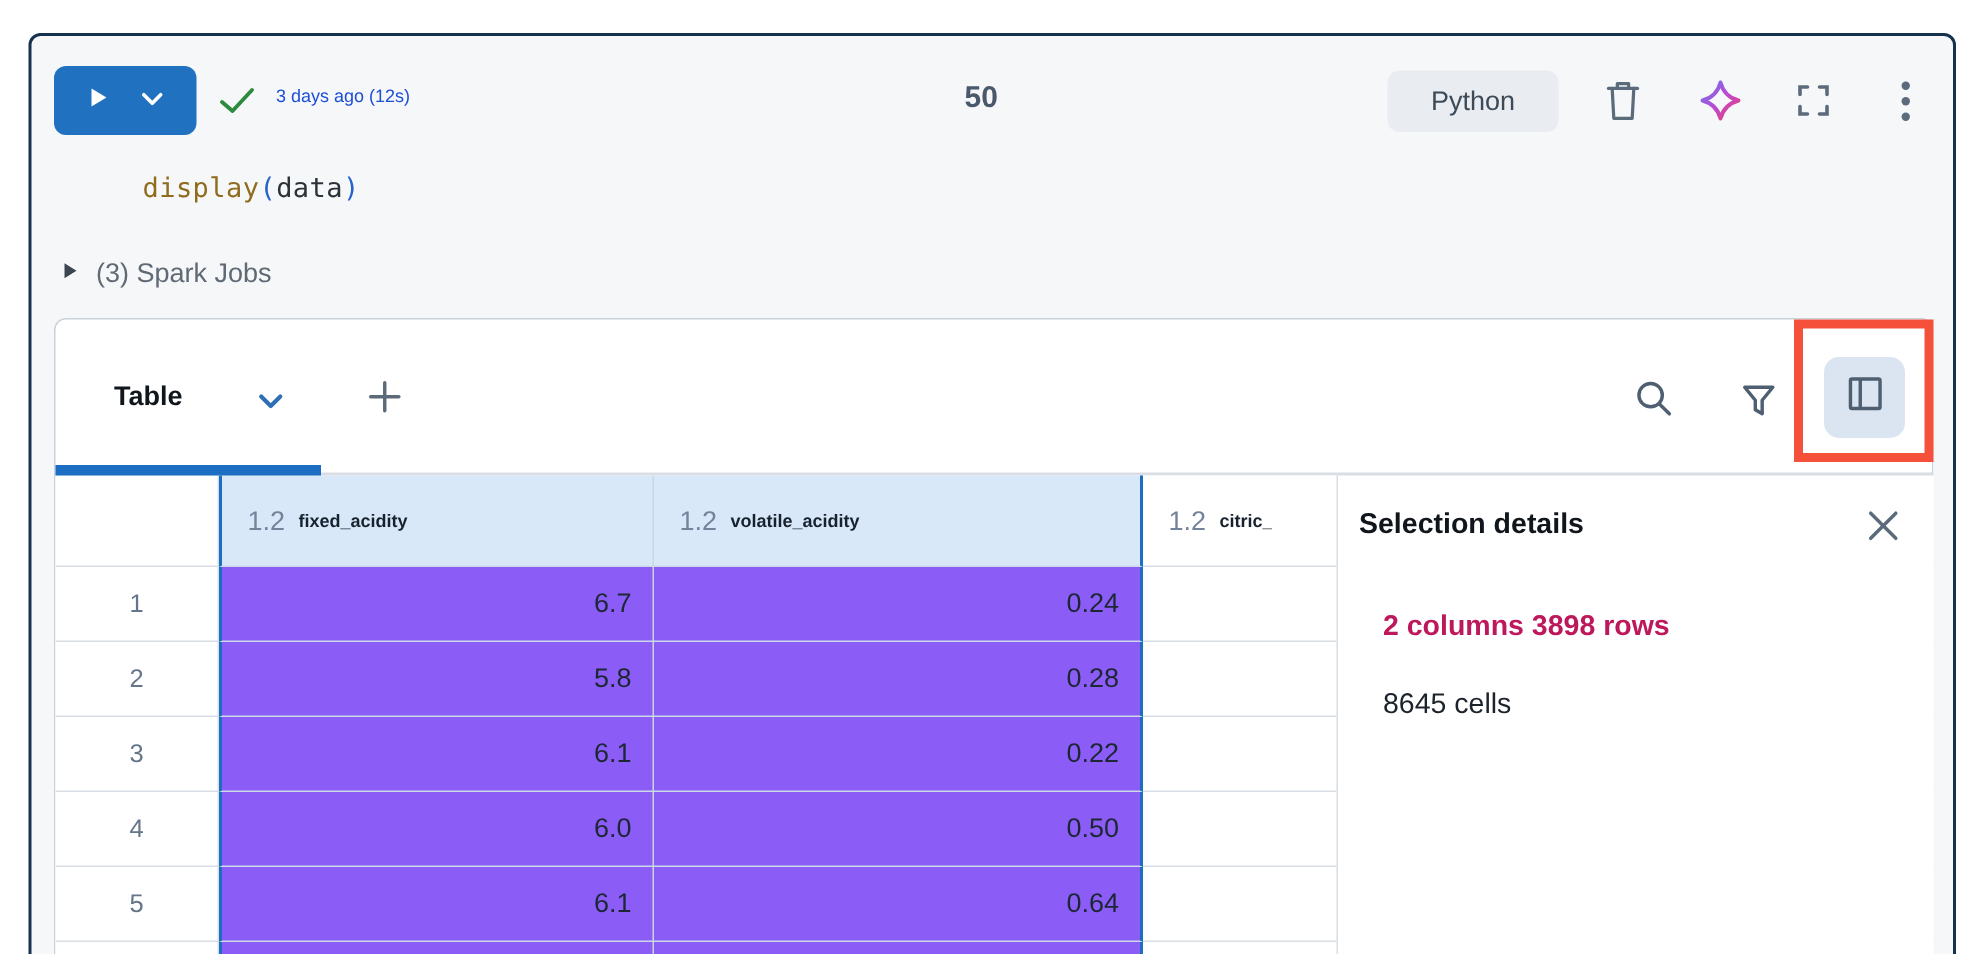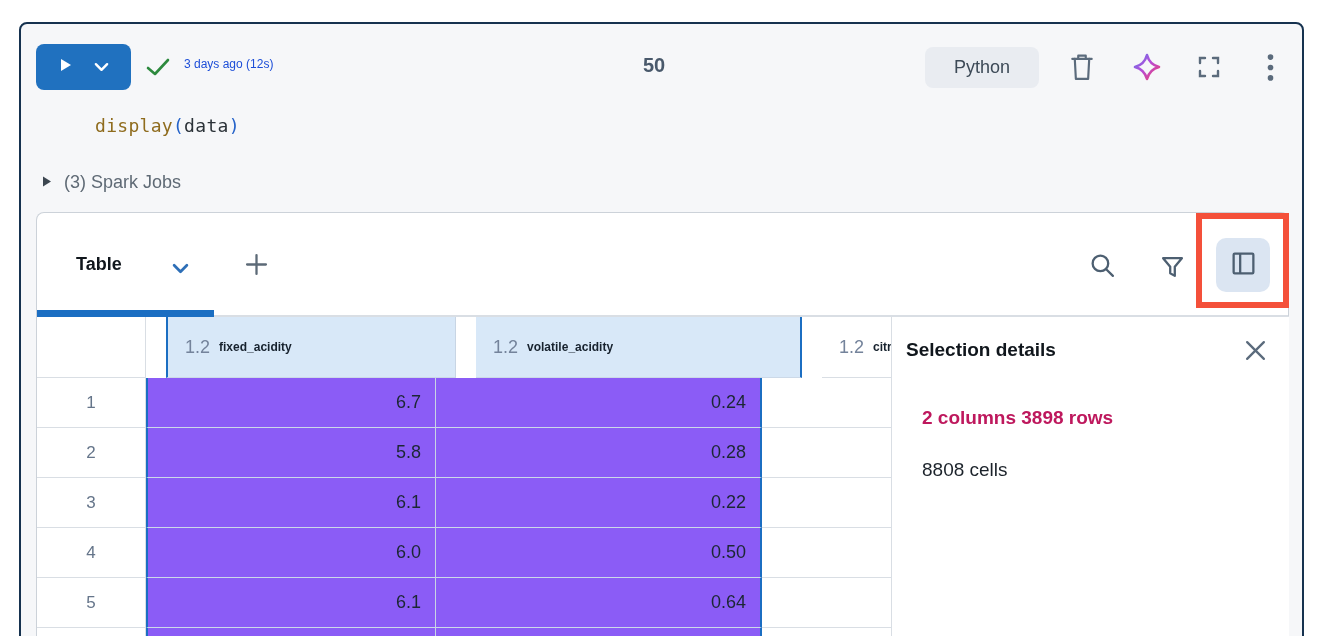--- a/index.html
+++ b/index.html
@@ -43,21 +43,21 @@
     justify-content:center; cursor:pointer; }
   .tab-indicator { position:absolute; left:37px; top:310px; width:177px; height:7px; background:#1b6ec2; z-index:5; }
 
   
   .red-box { position:absolute; left:1196px; top:213px; width:93px; height:95px;
     border:6px solid #f4503a; z-index:60; }
 
   
   .dtable { position:absolute; left:37px; top:316px; width:1252px; z-index:1; border-top:1px solid #d9dee4; }
   .trow { display:flex; height:50px; }
-  .trow.thead { height:61px;gap:20px; }
+  .trow.thead { height:61px; }
   .c { flex:none; }
   .c-gutter { width:109px; background:#fff; border-right:1px solid #d9dee4; border-bottom:1px solid #d9dee4;
     display:flex; align-items:center; justify-content:center; font-size:17px; color:#65758a; cursor:pointer; }
   .c-fixed { width:290px; border-left:2px solid #1b6ec2; border-right:1px solid #c8d5e4;
     border-bottom:1px solid #ccd9e8; cursor:pointer; }
   .c-vol { width:326px; border-right:2px solid #1b6ec2; border-bottom:1px solid #ccd9e8; cursor:pointer; }
   .c-citric { flex:1; background:#fff; border-bottom:1px solid #d9dee4; cursor:pointer; }
   .thead .c-fixed, .thead .c-vol { background:#d8e8f8; display:flex; align-items:center; gap:9px; padding-left:17px; }
   .thead .c-citric { background:#fff; display:flex; align-items:center; gap:9px; padding-left:17px; }
   .thead .c-gutter { background:#fff; }
@@ -276,17 +276,17 @@
 
   <div class="sel-panel">
     <span class="sel-title">Selection details</span>
     <span class="sel-close">
       <svg width="23" height="23" viewBox="0 0 22 22" stroke="#5b6b7c" stroke-width="2.2" stroke-linecap="round">
           <path d="M3 3 L19 19"></path>
           <path d="M19 3 L3 19"></path>
         </svg>
     </span>
     <span class="sel-summary">2 columns 3898 rows</span>
-    <span class="sel-cells">8808 cells</span>
+    <span class="sel-cells">8645 cells</span>
   </div>
 
   <div class="red-box"></div>
 </div>
 
 </body></html>

